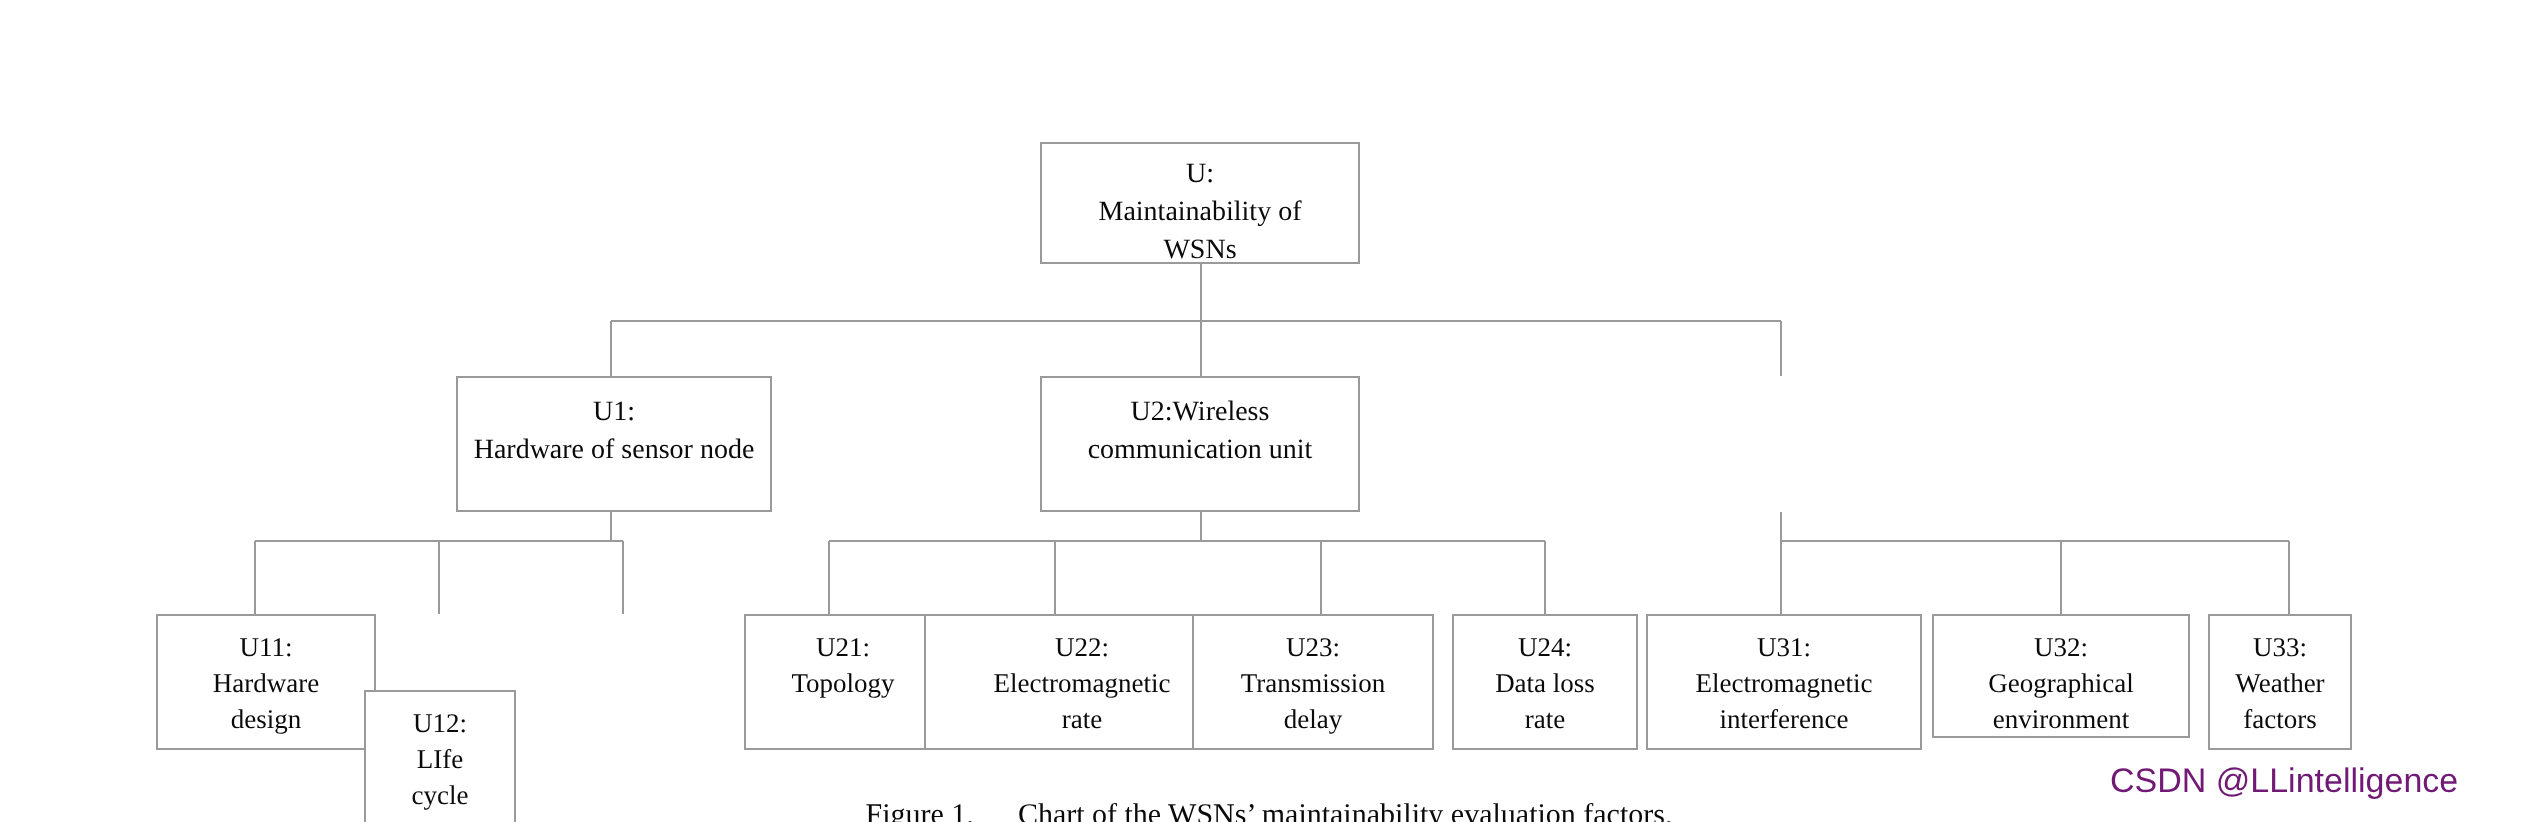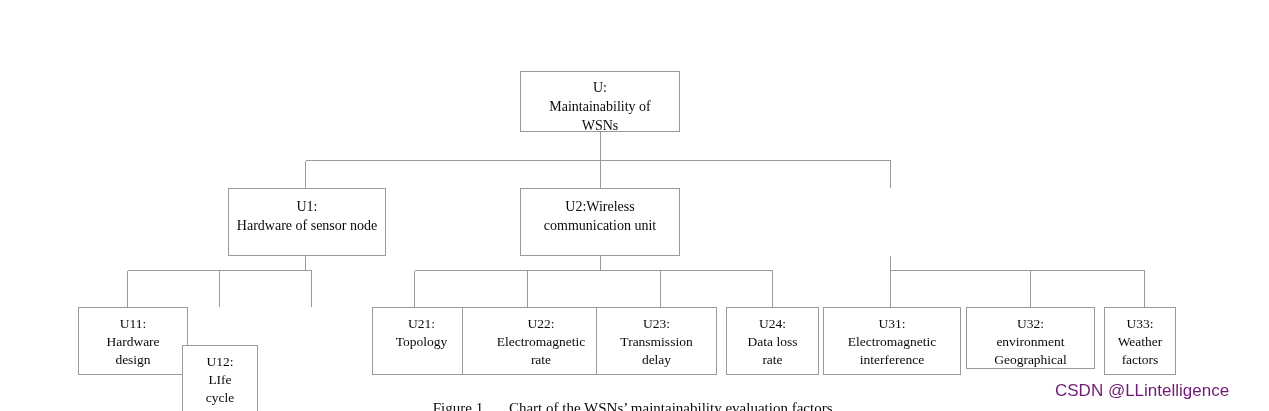--- a/index.html
+++ b/index.html
@@ -162,22 +162,22 @@
   </div>
 
   <div class="node leaf" style="left:823px; top:307px; width:138px; height:68px;">
     <span class="line">U31:</span>
     <span class="line">Electromagnetic</span>
     <span class="line">interference</span>
   </div>
 
   <div class="node leaf" style="left:966px; top:307px; width:129px; height:62px;">
     <span class="line">U32:</span>
+    <span class="line">Geographical</span>
     <span class="line">environment</span>
-    <span class="line">Geographical</span>
   </div>
 
   <div class="node leaf" style="left:1104px; top:307px; width:72px; height:68px;">
     <span class="line">U33:</span>
     <span class="line">Weather</span>
     <span class="line">factors</span>
   </div>
 
   <div id="caption">
     <span class="figlabel">Figure 1.</span><span>Chart of the WSNs’ maintainability evaluation factors.</span>

